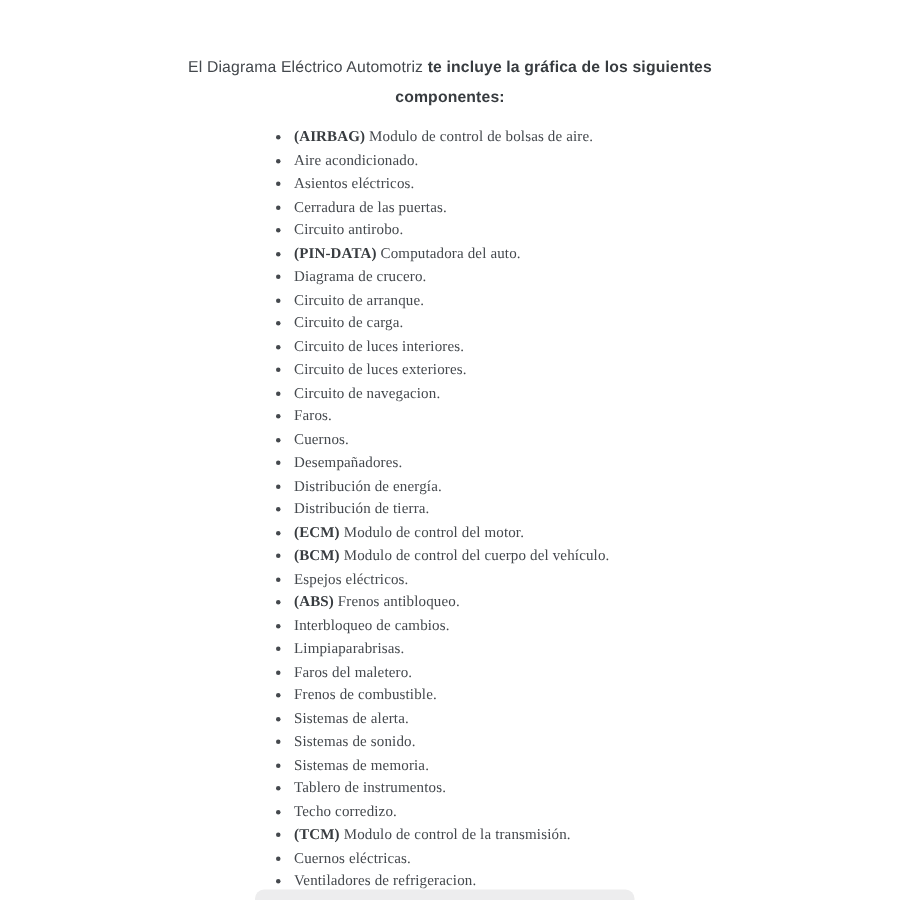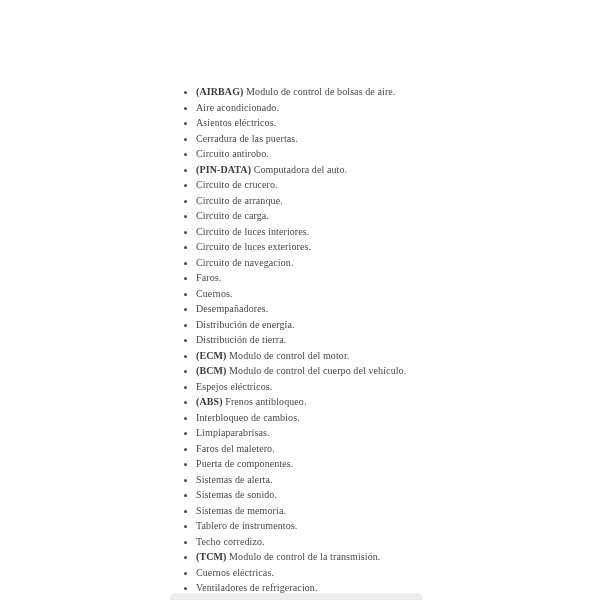--- a/index.html
+++ b/index.html
@@ -66,47 +66,51 @@
     height: 7px;
     background: #ededee;
     border-radius: 6px 6px 0 0;
   }
 </style>
 </head>
 <body>
 
 <div class="page">
 
+  <h1 class="title">
+    <span>El Diagrama Eléctrico Automotriz</span>
+    <strong><span>te incluye la gráfica de los siguientes</span><br><span>componentes:</span></strong>
+  </h1>
 
   <ul class="components" id="components-list">
       <li><strong>(AIRBAG)</strong> <span>Modulo de control de bolsas de aire.</span></li>
       <li><span>Aire acondicionado.</span></li>
       <li><span>Asientos eléctricos.</span></li>
       <li><span>Cerradura de las puertas.</span></li>
       <li><span>Circuito antirobo.</span></li>
       <li><strong>(PIN-DATA)</strong> <span>Computadora del auto.</span></li>
-      <li><span>Circuito de crucero.</span></li>
+      <li><span>Diagrama de crucero.</span></li>
       <li><span>Circuito de arranque.</span></li>
       <li><span>Circuito de carga.</span></li>
       <li><span>Circuito de luces interiores.</span></li>
       <li><span>Circuito de luces exteriores.</span></li>
       <li><span>Circuito de navegacion.</span></li>
       <li><span>Faros.</span></li>
       <li><span>Cuernos.</span></li>
       <li><span>Desempañadores.</span></li>
       <li><span>Distribución de energía.</span></li>
       <li><span>Distribución de tierra.</span></li>
       <li><strong>(ECM)</strong> <span>Modulo de control del motor.</span></li>
       <li><strong>(BCM)</strong> <span>Modulo de control del cuerpo del vehículo.</span></li>
       <li><span>Espejos eléctricos.</span></li>
       <li><strong>(ABS)</strong> <span>Frenos antibloqueo.</span></li>
       <li><span>Interbloqueo de cambios.</span></li>
       <li><span>Limpiaparabrisas.</span></li>
       <li><span>Faros del maletero.</span></li>
-      <li><span>Puerta de componentes.</span></li>
+      <li><span>Frenos de combustible.</span></li>
       <li><span>Sistemas de alerta.</span></li>
       <li><span>Sistemas de sonido.</span></li>
       <li><span>Sistemas de memoria.</span></li>
       <li><span>Tablero de instrumentos.</span></li>
       <li><span>Techo corredizo.</span></li>
       <li><strong>(TCM)</strong> <span>Modulo de control de la transmisión.</span></li>
       <li><span>Cuernos eléctricas.</span></li>
       <li><span>Ventiladores de refrigeracion.</span></li>
     </ul>
 

